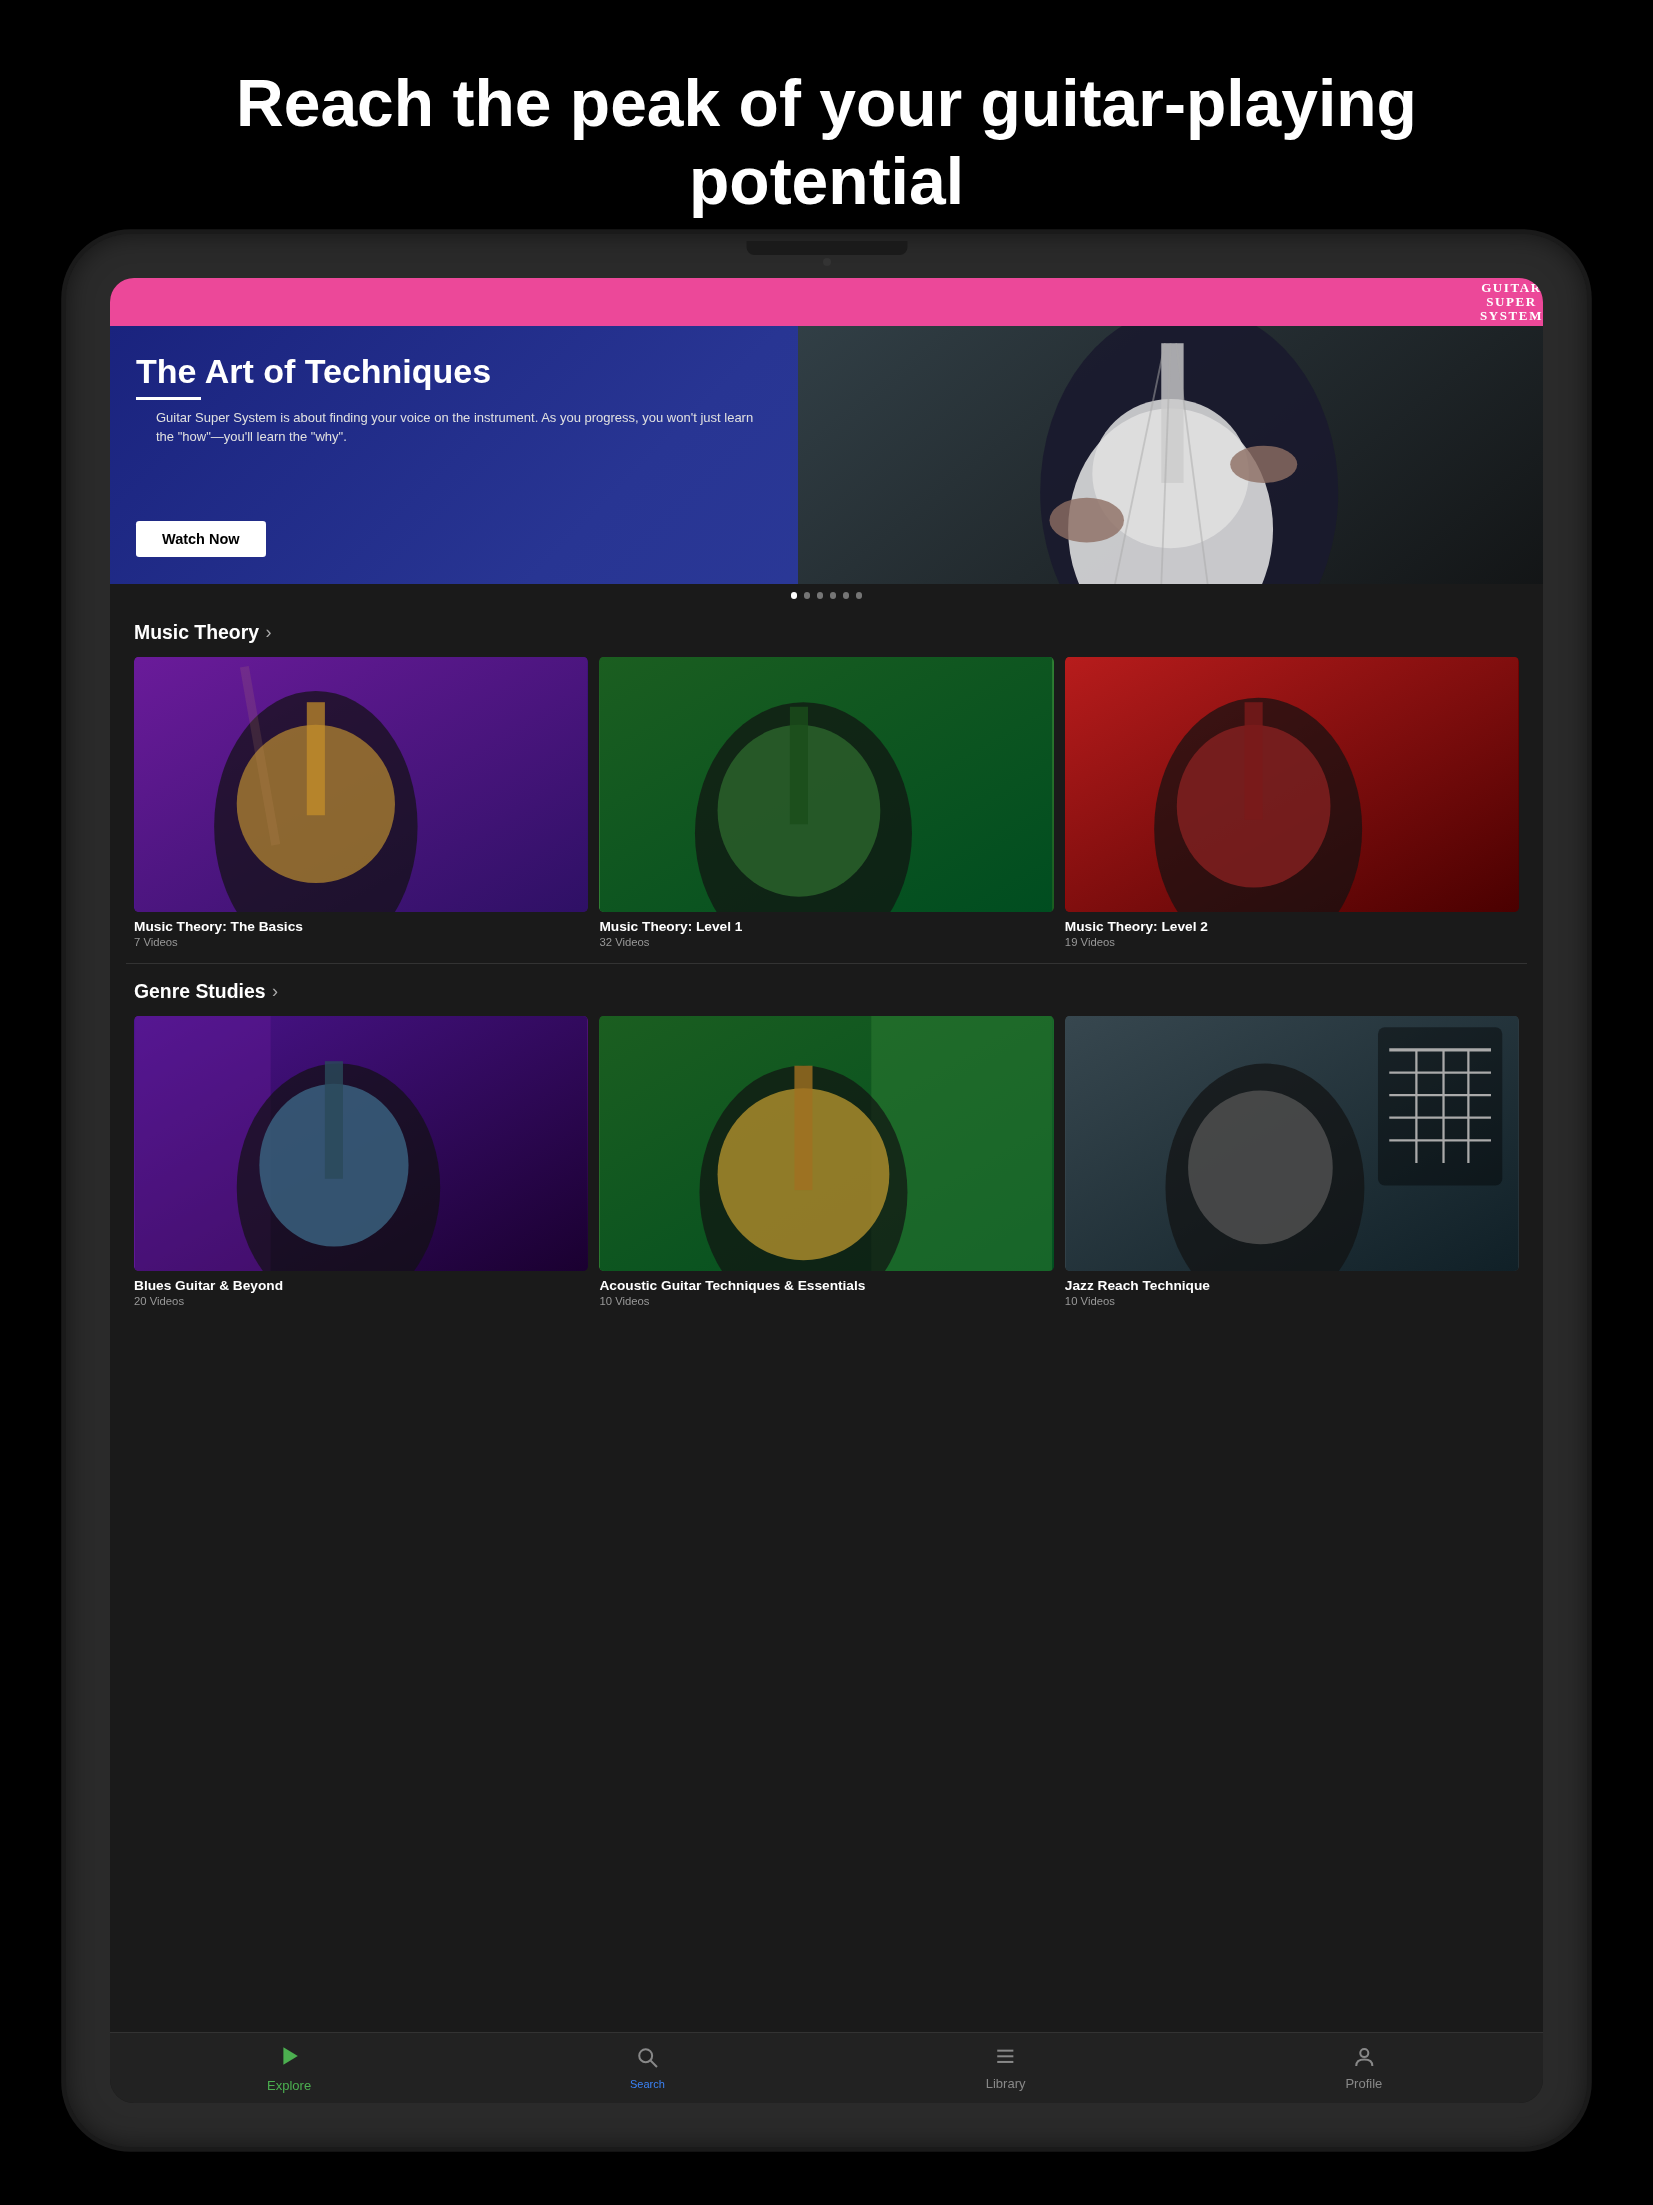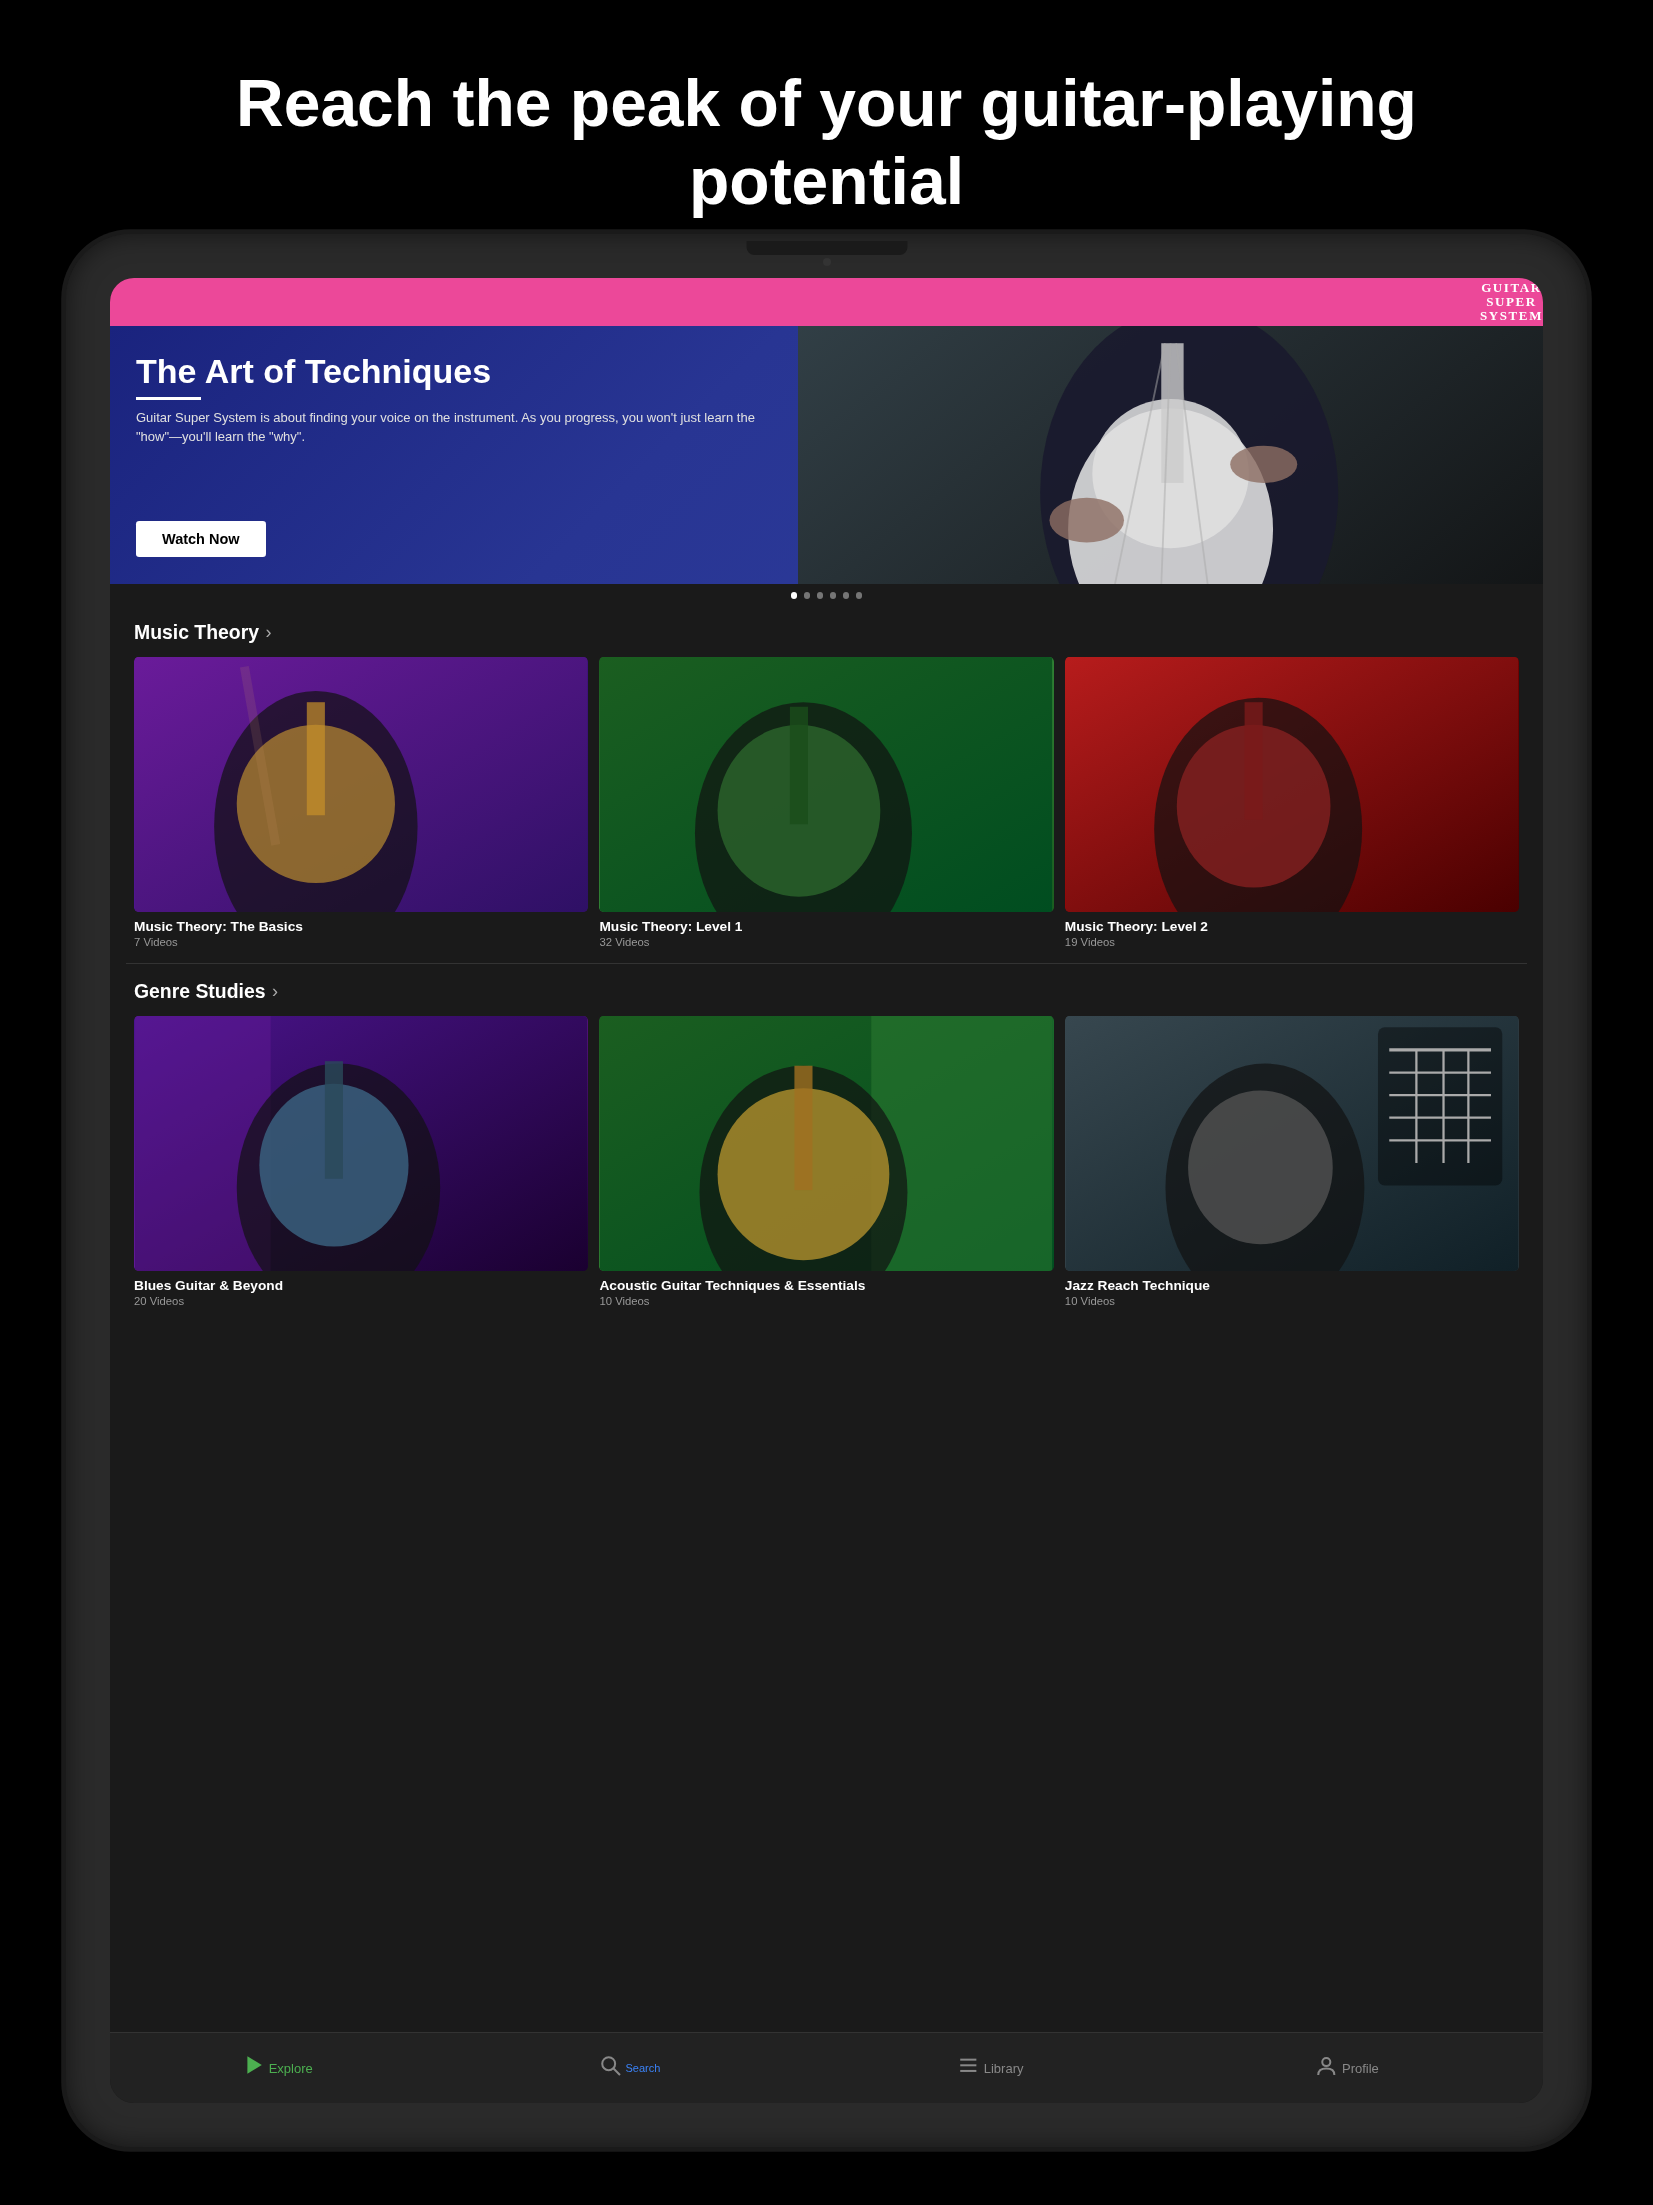--- a/index.html
+++ b/index.html
@@ -111,20 +111,21 @@
       width: 65px;
       height: 2.4px;
       background: #fff;
       margin-bottom: 9.7px;
     }
     .hero-description {
       color: #e0e0e0;
       font-size: 13px;
       line-height: 1.4;
       margin-bottom: 14.5px;
+      margin-left: 20px;
     }
     .hero-watch-btn {
       background: #fff;
       color: #000;
       border: none;
       padding: 9.7px 26px;
       font-size: 14.5px;
       font-weight: 700;
       border-radius: 3.2px;
       cursor: pointer;
@@ -247,20 +248,21 @@
       align-items: center;
       justify-content: space-around;
       border-top: 0.8px solid #333;
       position: absolute;
       bottom: 0;
       left: 0;
       right: 0;
     }
     .nav-item {
       display: flex;
+      flex-direction: column;
       align-items: center;
       gap: 4px;
       cursor: pointer;
       min-width: 97px;
     }
     .nav-icon {
       font-size: 24px;
     }
     .nav-label {
       font-size: 13.7px;

